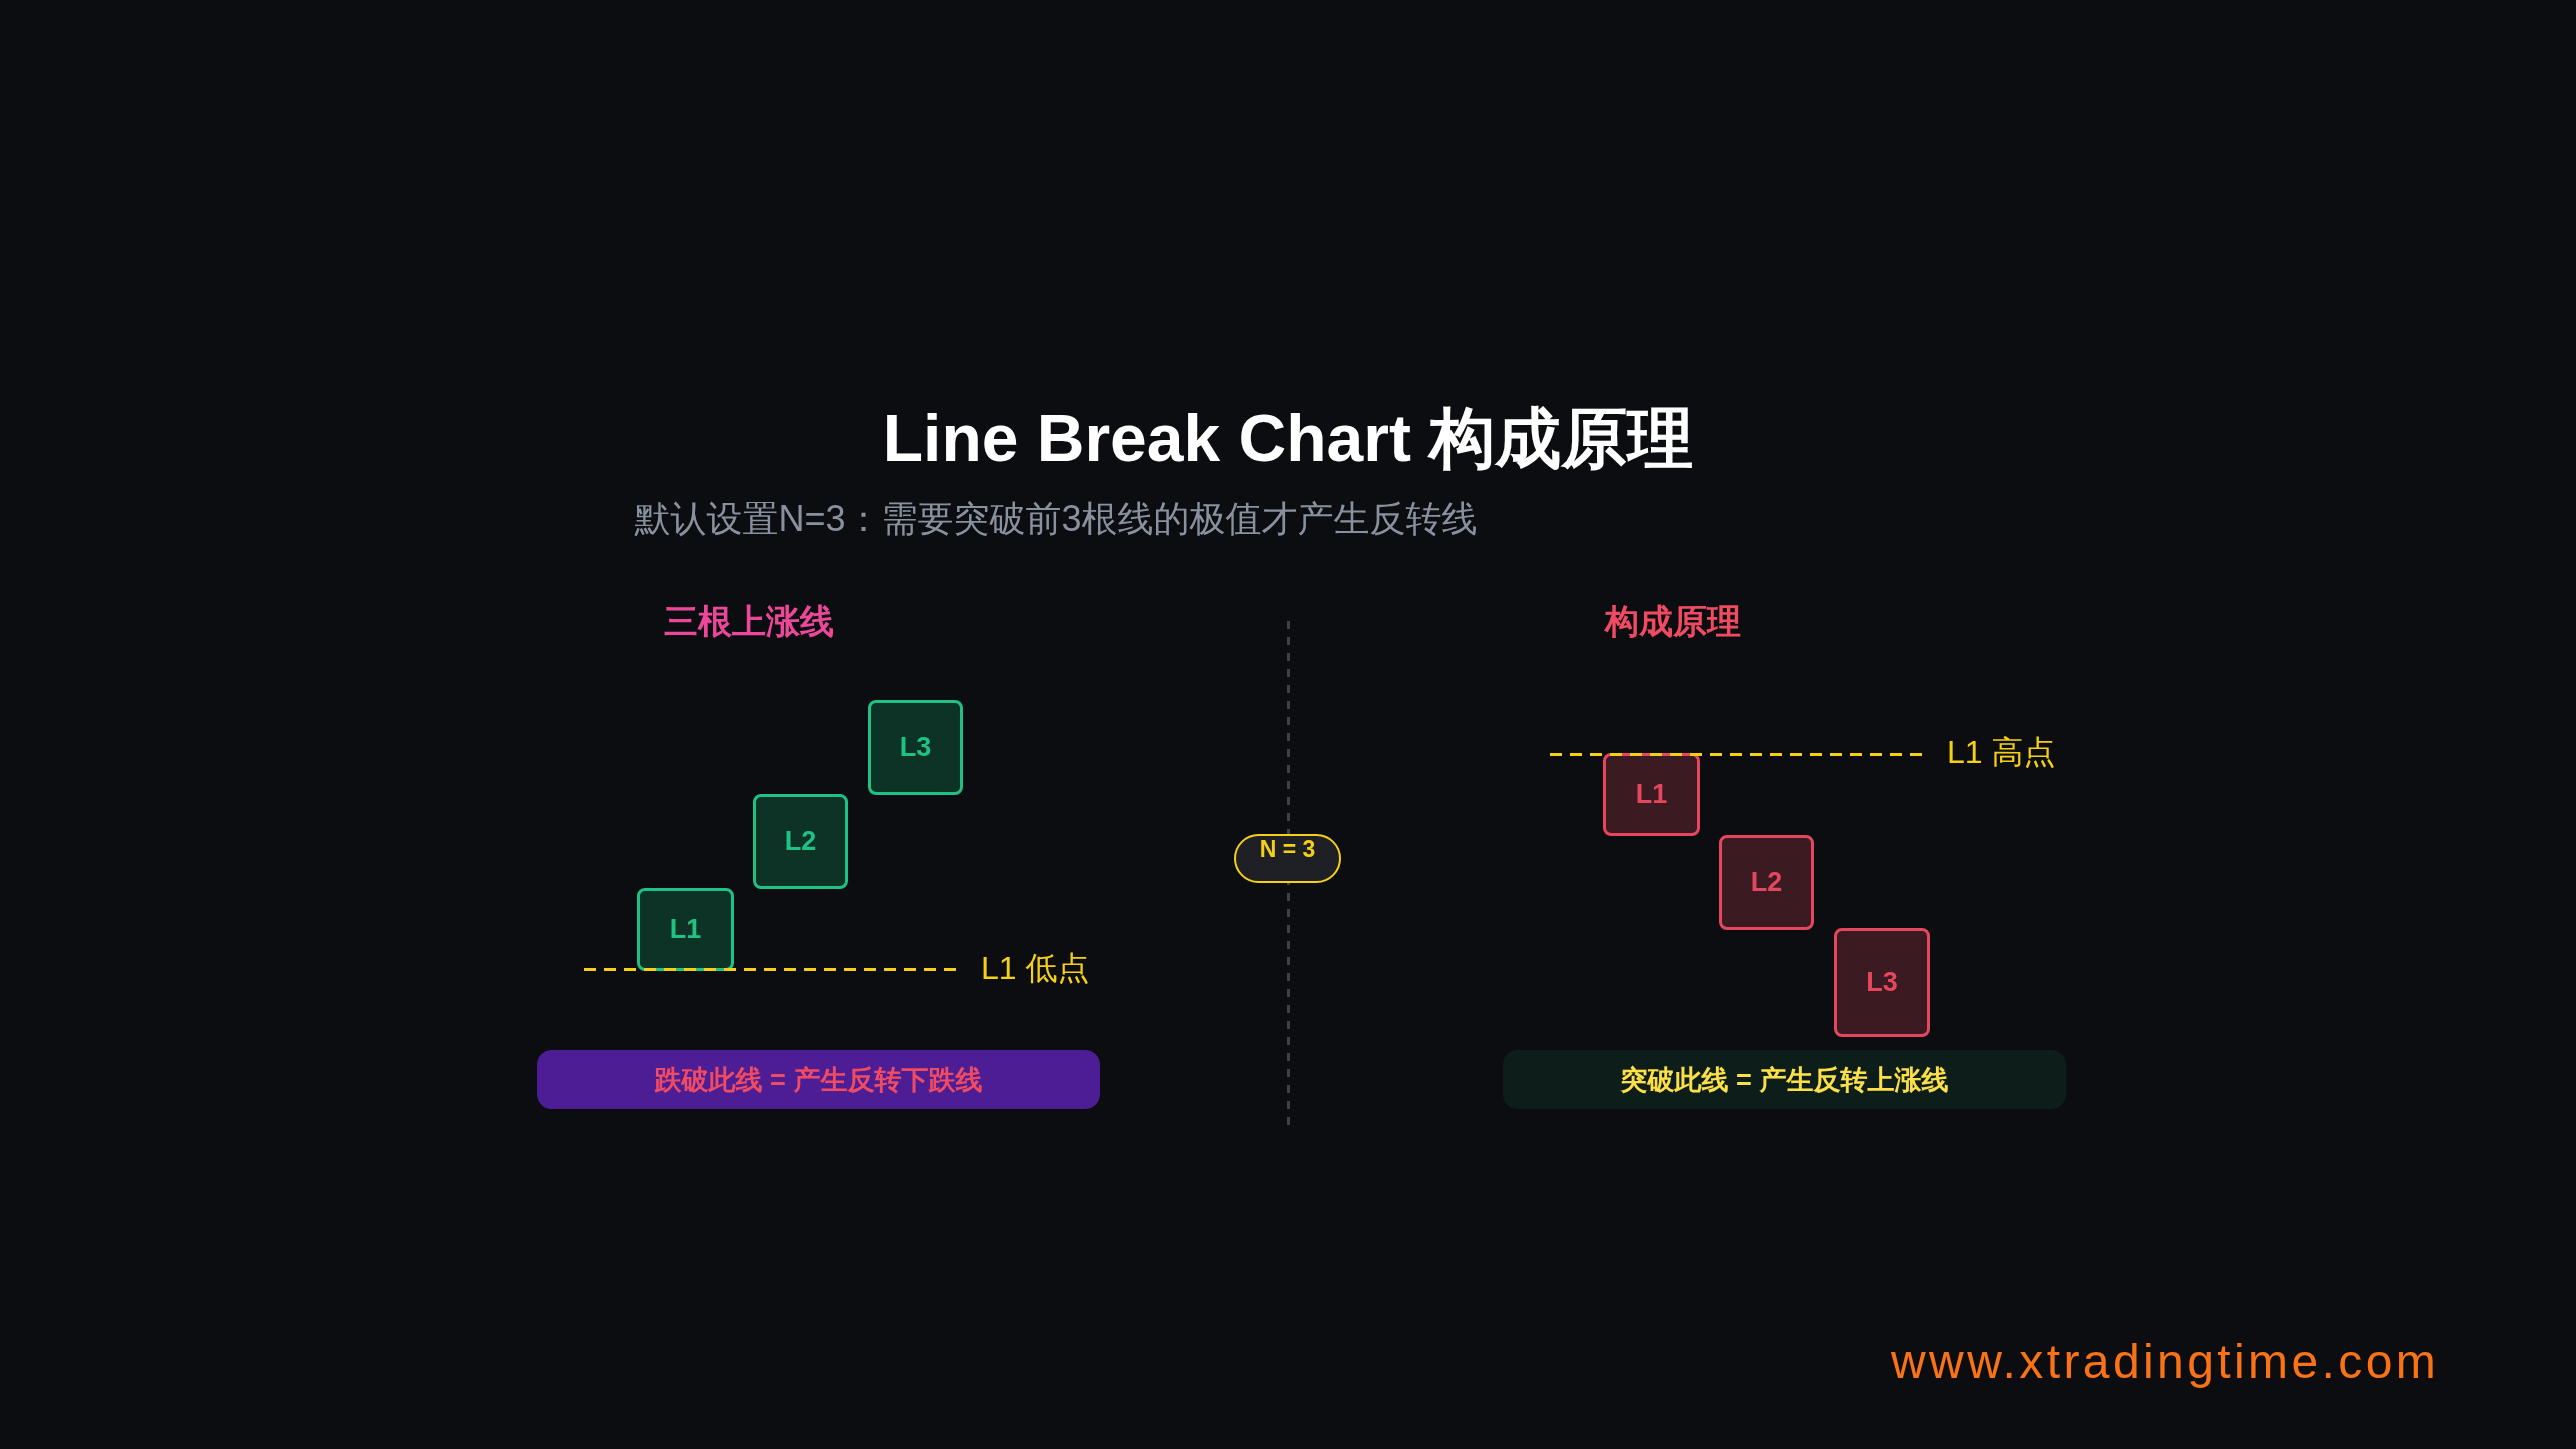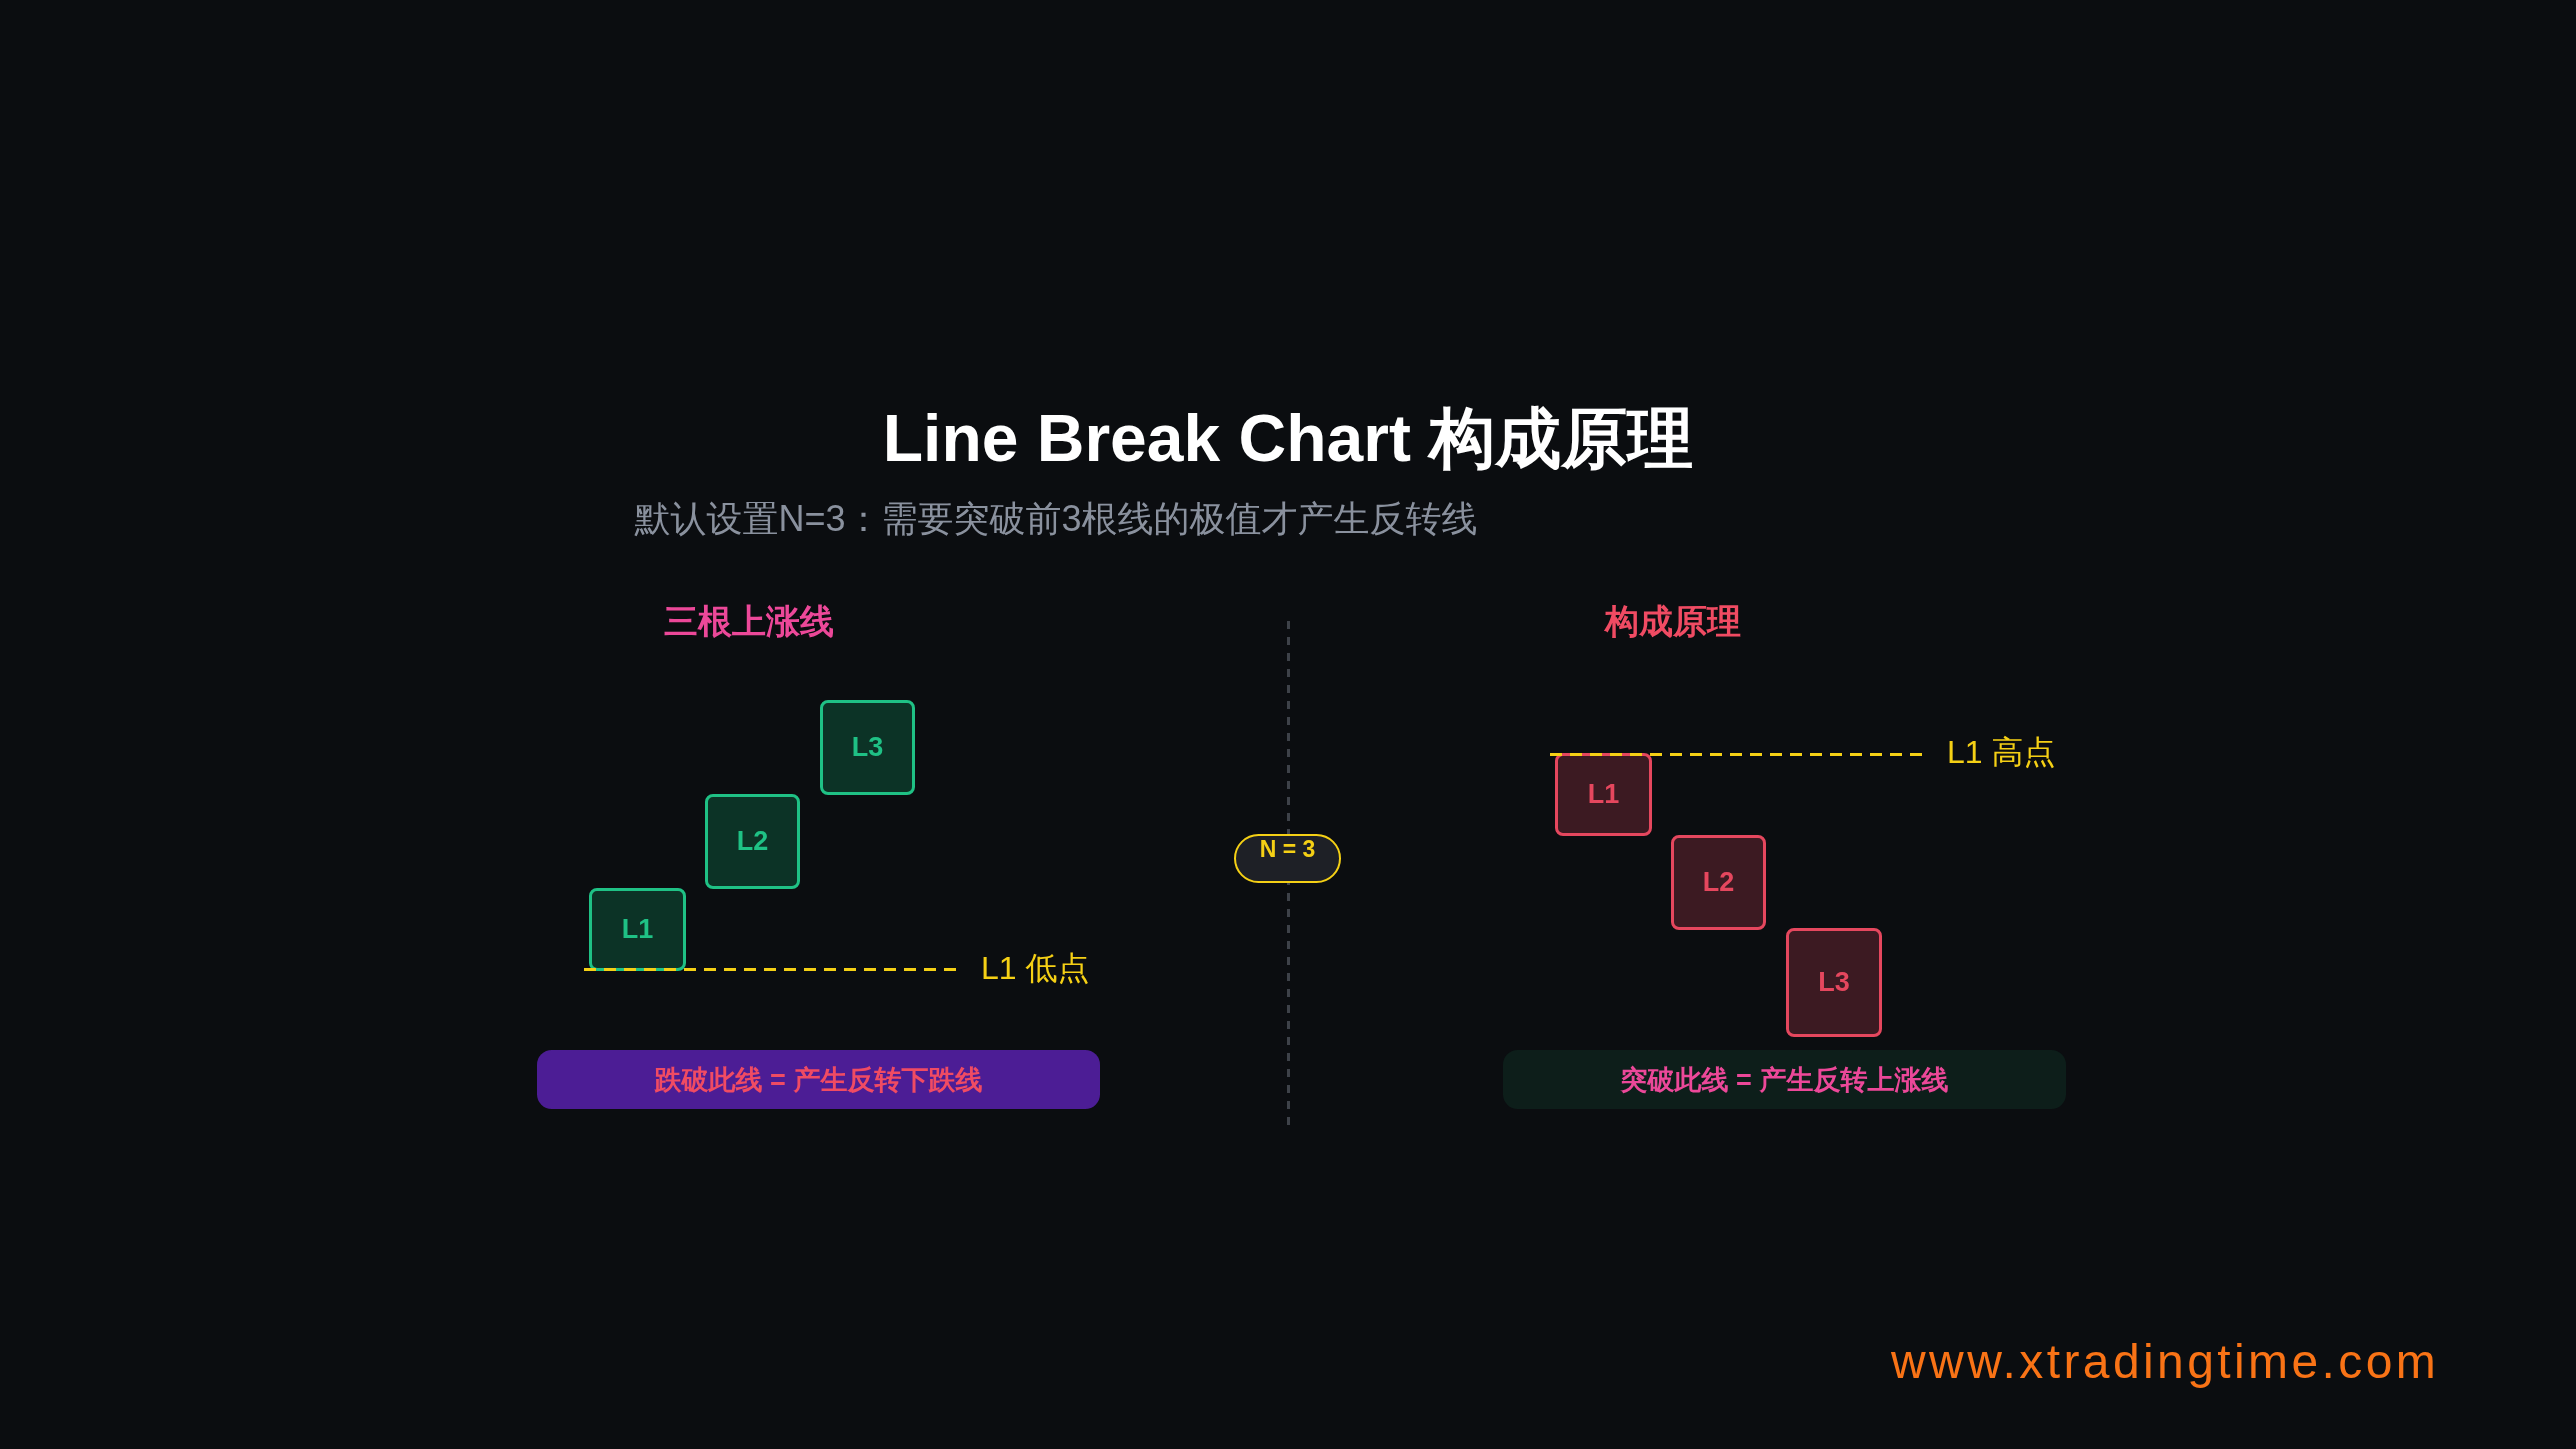--- a/index.html
+++ b/index.html
@@ -28,38 +28,38 @@
   }
   .pill {
     left:1234px; top:834px; width:103px; height:45px;
     border:2.7px solid #F5D015; border-radius:27px; background:#1E2026;
     color:#F5D015; font-size:23px; font-weight:700;
     display:flex; justify-content:center;
   }
   .brick {
     box-sizing:border-box; border-radius:8px; border:3.4px solid;
     display:flex; align-items:center; justify-content:center;
-    font-size:27px; font-weight:700;
+    font-size:27px; font-weight:700;margin-left:48px;
   }
   .brick.up { border-color:#1FC185; background:#0C3326; color:#1FC185; }
   .brick.down { border-color:#E5475E; background:#3C1A22; color:#E5475E; }
   .dash {
     height:3.4px;
     background: repeating-linear-gradient(to right,#F5D015 0 12px,transparent 12px 20px);
   }
   .level-label {
     font-size:32px; font-weight:400; color:#F5D015; white-space:nowrap; line-height:29.5px;
   }
   .banner {
     box-sizing:border-box; width:563px; height:59px; border-radius:14.8px;
     display:flex; align-items:center; justify-content:center;
     font-size:27px; font-weight:700; white-space:nowrap;
   }
   .banner.red { left:537px; top:1050px; background:#4c1d95; color:#F04B63; }
-  .banner.green { left:1503px; top:1050px; background:#0D1E1A; color:#ec4899; }
+  .banner.green { left:1503px; top:1050px; background:#0D1E1A; color:#fde047; }
   .watermark {
     left:1891px; top:1334px; font-size:48px; color:#f97316;
     letter-spacing:3.4px; line-height:56px; white-space:nowrap;
   }
 </style>
 </head>
 <body>
 
 <div class="abs title">Line Break Chart 构成原理</div>
 <div class="abs subtitle">默认设置N=3：需要突破前3根线的极值才产生反转线</div>

